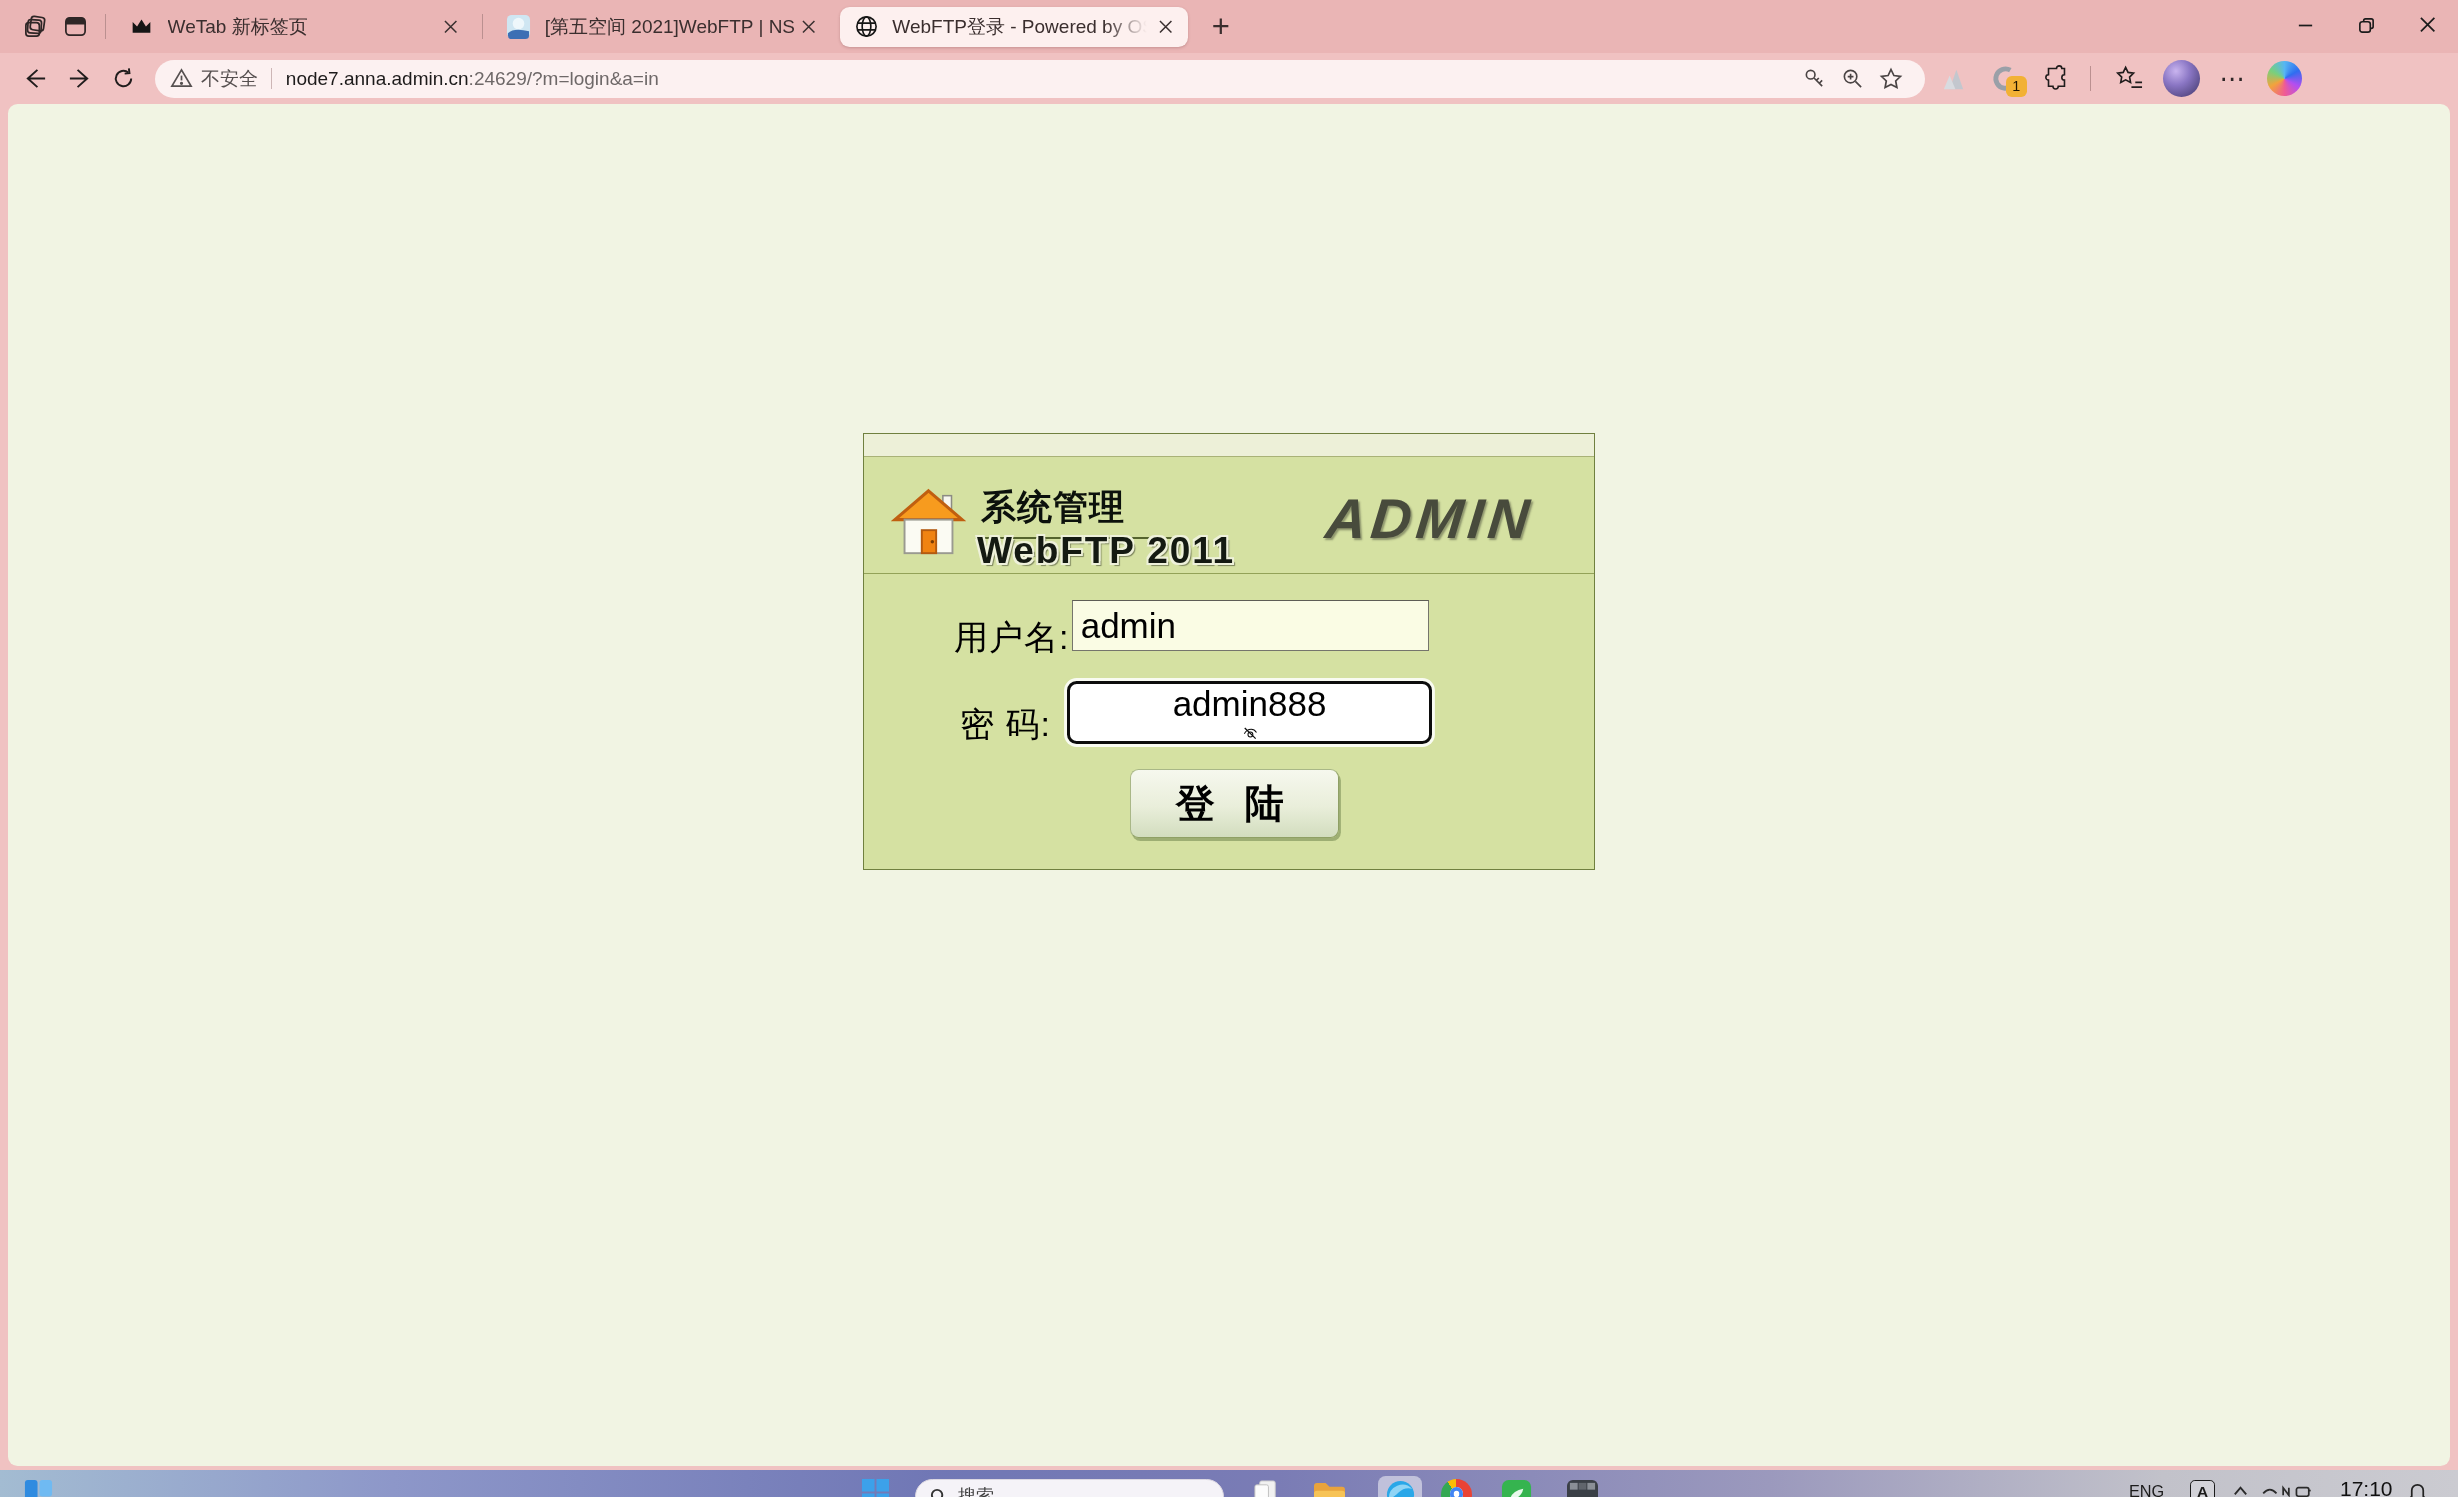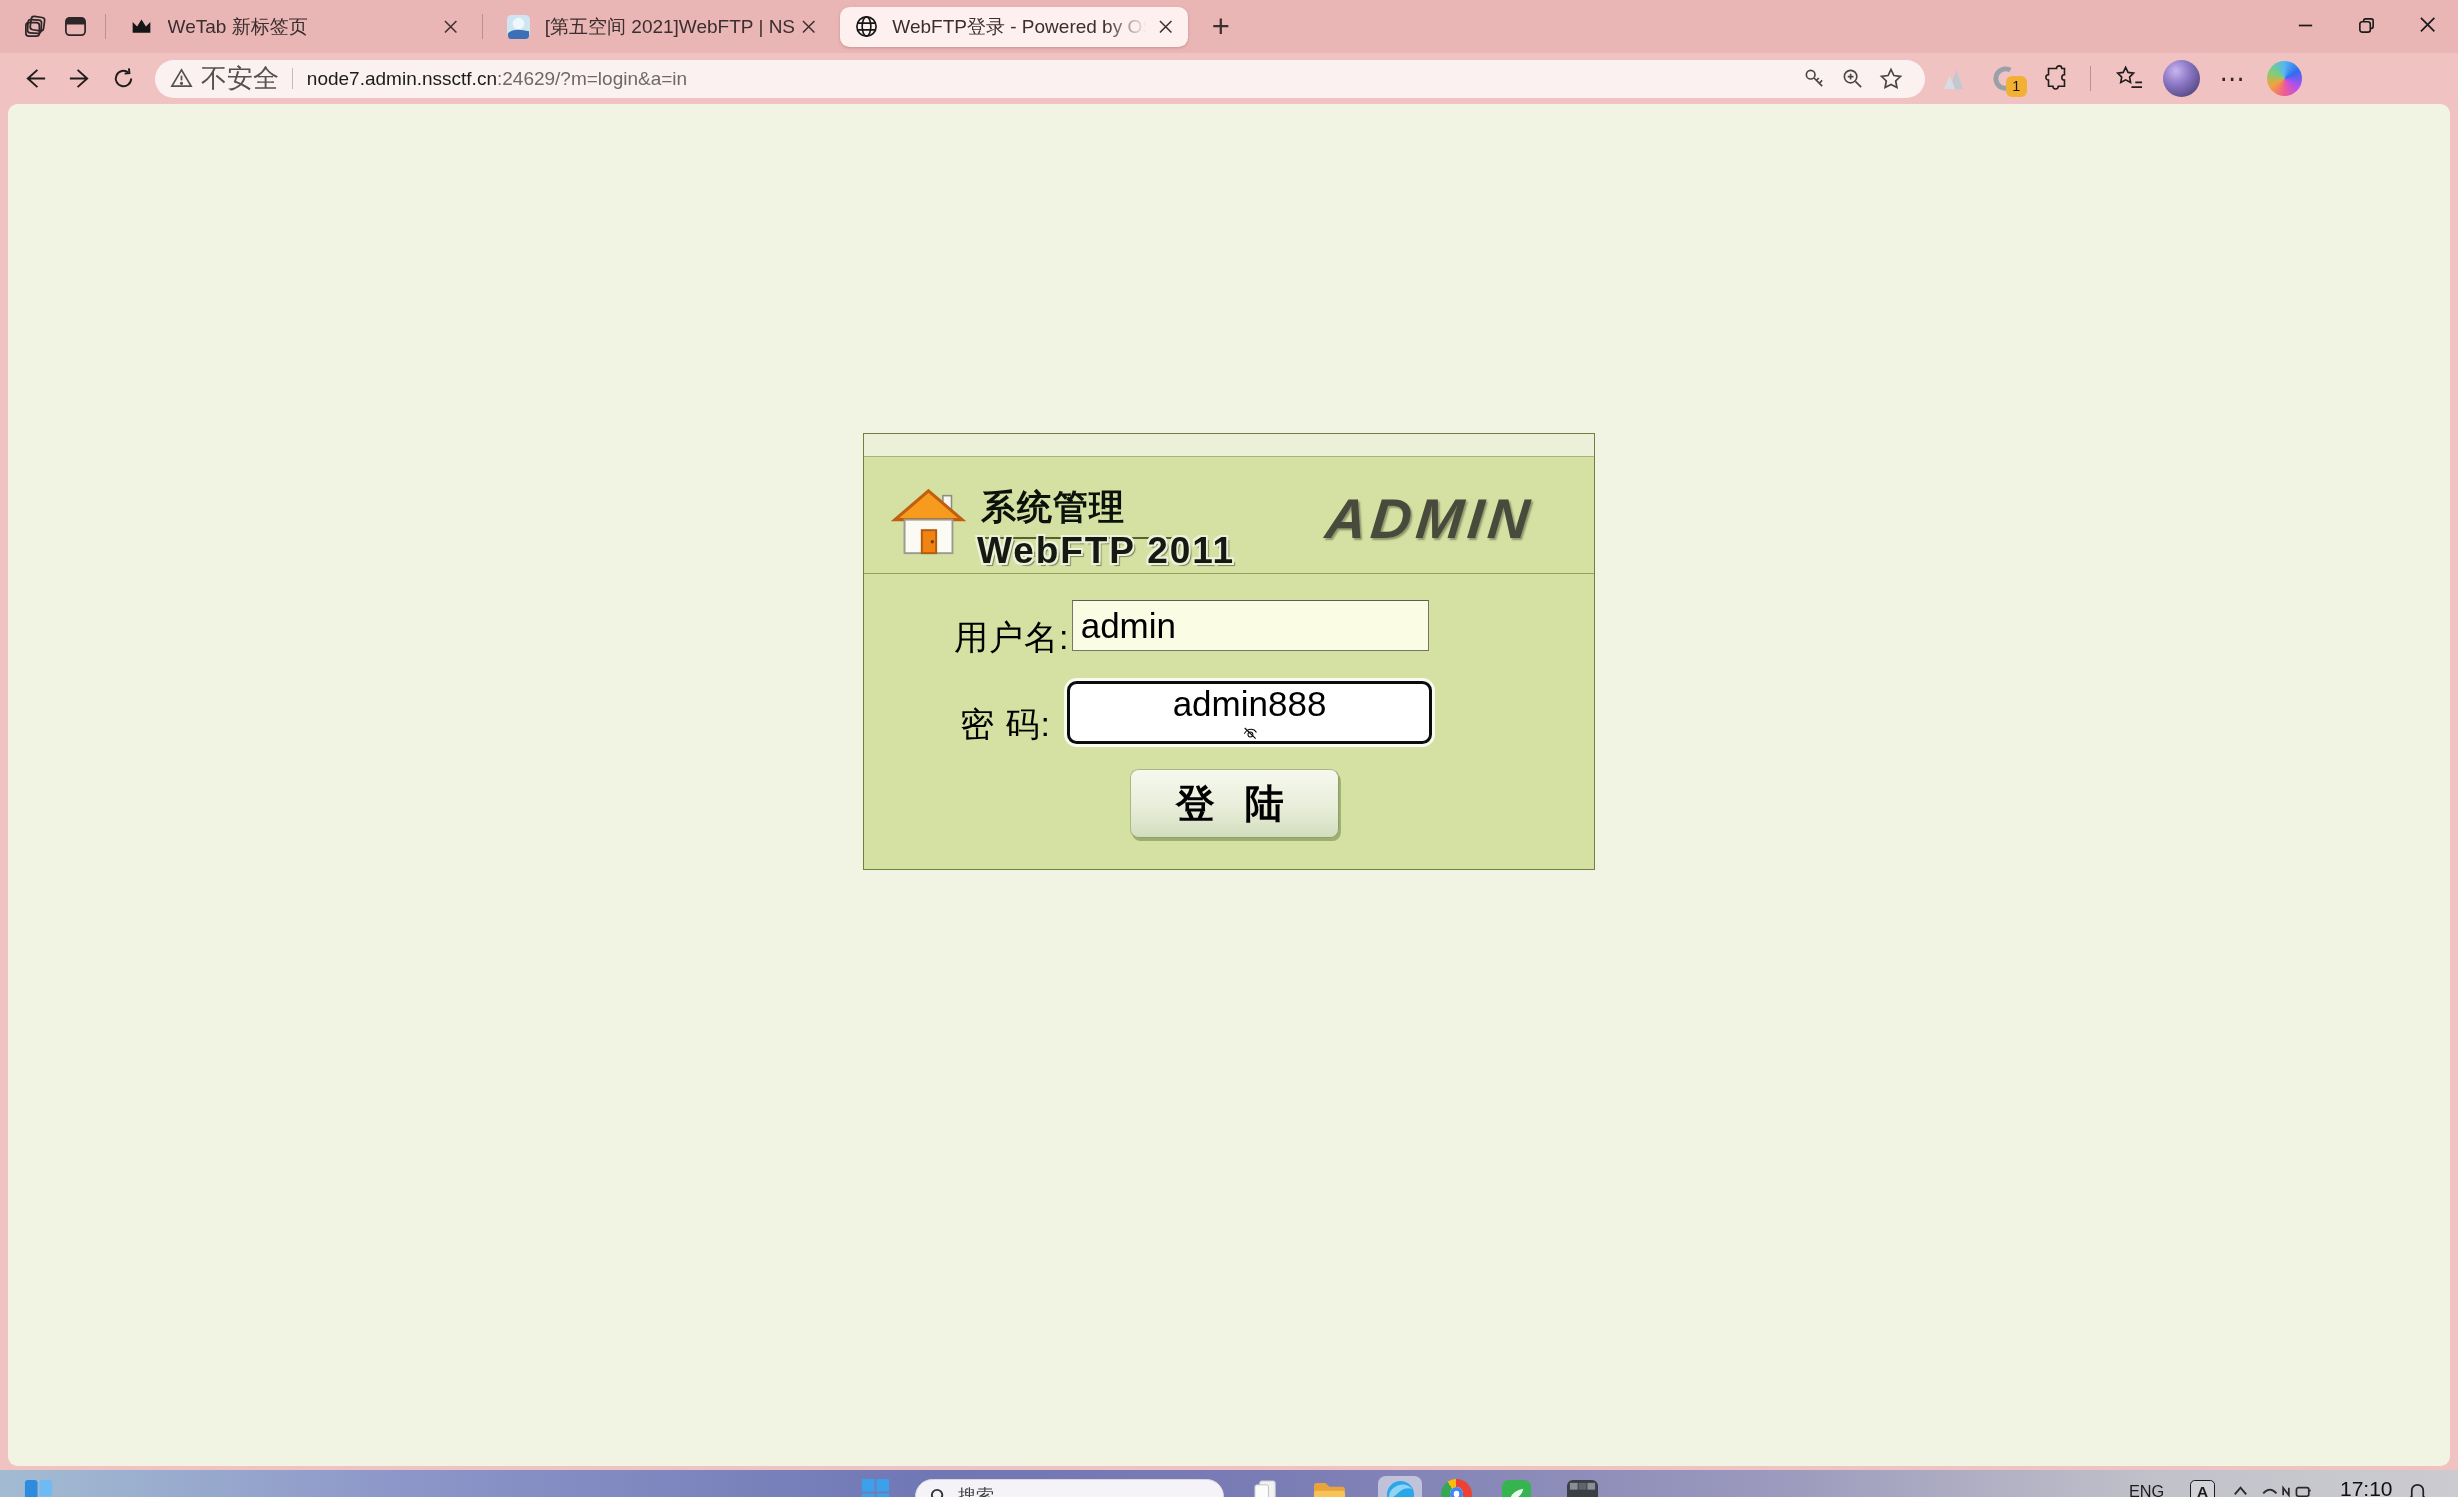--- a/index.html
+++ b/index.html
@@ -24,21 +24,21 @@
   .newtab { width:42px; height:38px; margin-left:11.5px; display:flex; align-items:center; justify-content:center;
             font-size:31px; font-weight:300; color:#3a2e2e; }
   .win-controls { position:absolute; right:0; top:0; height:50px; display:flex; }
   .win-btn { width:61px; height:50px; display:flex; align-items:center; justify-content:center; }
 
   
   .toolbar { height:51px; background:#f0c2c2; display:flex; align-items:center; padding-left:13.4px; }
   .nav-btn { width:44px; height:42px; display:flex; align-items:center; justify-content:center; border-radius:7.7px; flex:0 0 auto; }
   .url-pill { height:38px; width:1770px; margin-left:9.6px; border-radius:21px; background:#fcf1f1;
               display:flex; align-items:center; padding:0 15.4px; flex:0 0 auto; }
-  .sec-label { font-size:26px; color:#565050; margin-left:7.7px; white-space:nowrap; }
+  .sec-label { font-size:19px; color:#565050; margin-left:7.7px; white-space:nowrap; }
   .pill-sep { width:1px; height:21px; background:#cdb6b6; margin:0 13.4px; }
   .url-host { font-size:19px; color:#1d1b1b; white-space:nowrap; }
   .url-path { font-size:19px; color:#6e6868; white-space:nowrap; }
   .pill-spacer { flex:1 1 auto; }
   .pill-icon { width:38px; height:35px; display:flex; align-items:center; justify-content:center; }
   .tb-icon { width:46px; height:44px; display:flex; align-items:center; justify-content:center; position:relative; flex:0 0 auto; margin-left:5.8px; }
   .badge { position:absolute; right:1.9px; bottom:3.8px; min-width:21px; height:21px; background:#f2b135; border-radius:5.8px;
            font-size:14.4px; color:#201500; display:flex; align-items:center; justify-content:center; padding:0 3.8px; }
   .avatar { width:37px; height:37px; border-radius:50%;
             background:radial-gradient(circle at 35% 30%, #c9b4ef 0%, #8a76c4 40%, #3d3465 100%); }
@@ -204,21 +204,21 @@
       </div>
 
       <div class="url-pill">
         <svg width="23" height="23" viewBox="0 0 24 24" fill="none" stroke="#565050" stroke-width="1.8">
           <path d="M12 3 L22 20 H2 Z"></path>
             <path d="M12 9 v5"></path>
             <circle cx="12" cy="17" r="0.8" fill="#565050"></circle>
         </svg>
         <span class="sec-label">不安全</span>
         <span class="pill-sep"></span>
-        <span class="url-host">node7.admin.nssctf.cn</span>
+        <span class="url-host">node7.anna.admin.cn</span>
         <span class="url-path">:24629/?m=login&amp;a=in</span>
         <span class="pill-spacer"></span>
         <span class="pill-icon">
           <svg width="23" height="23" viewBox="0 0 24 24" fill="none" stroke="#4a4444" stroke-width="1.7">
             <circle cx="8" cy="8" r="4.5"></circle>
               <path d="M11.5 11.5 L20 20 M17 17 l3-3 M14 14 l2.5-2.5"></path>
           </svg>
         </span>
         <span class="pill-icon">
           <svg width="23" height="23" viewBox="0 0 24 24" fill="none" stroke="#4a4444" stroke-width="1.7">

